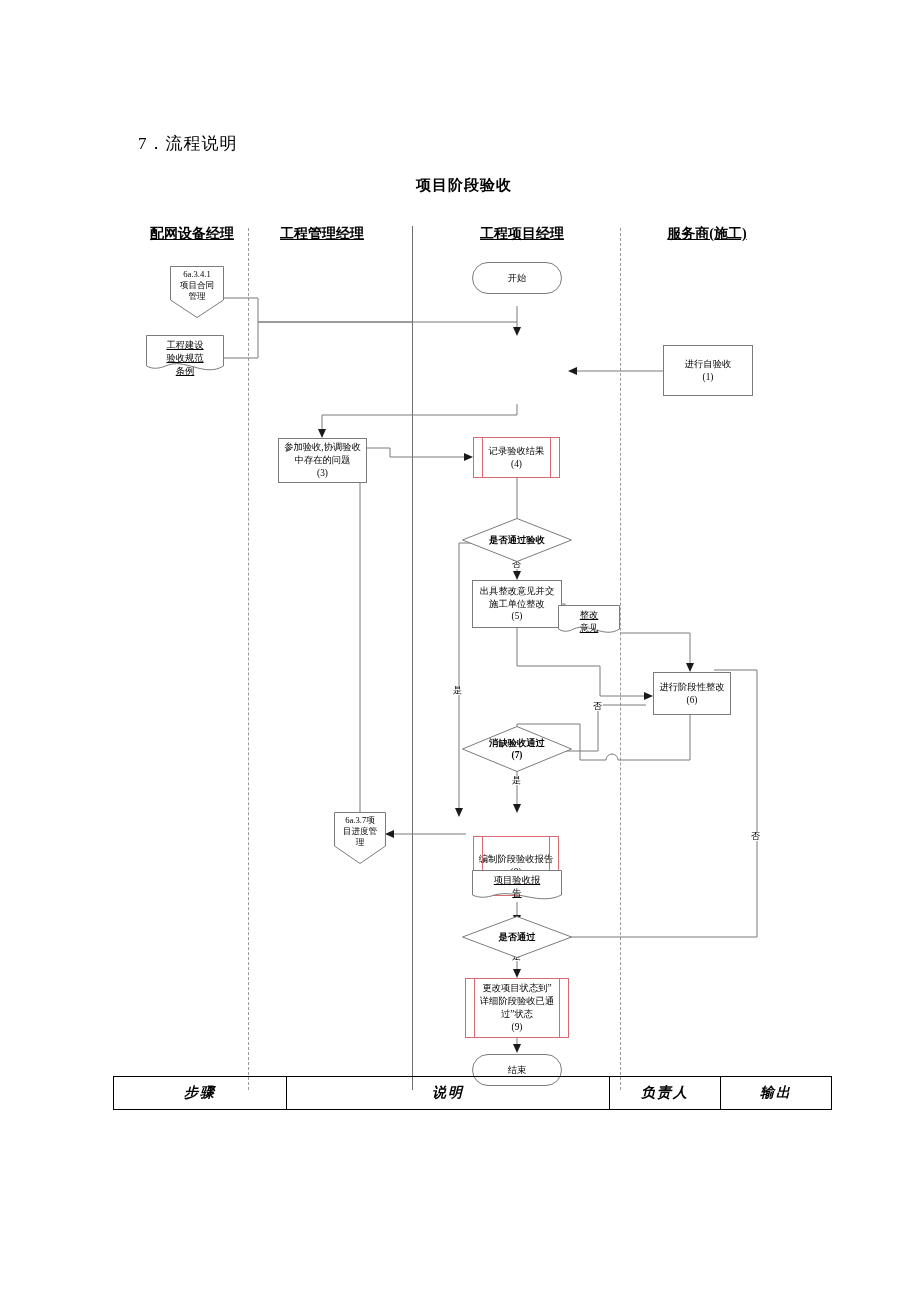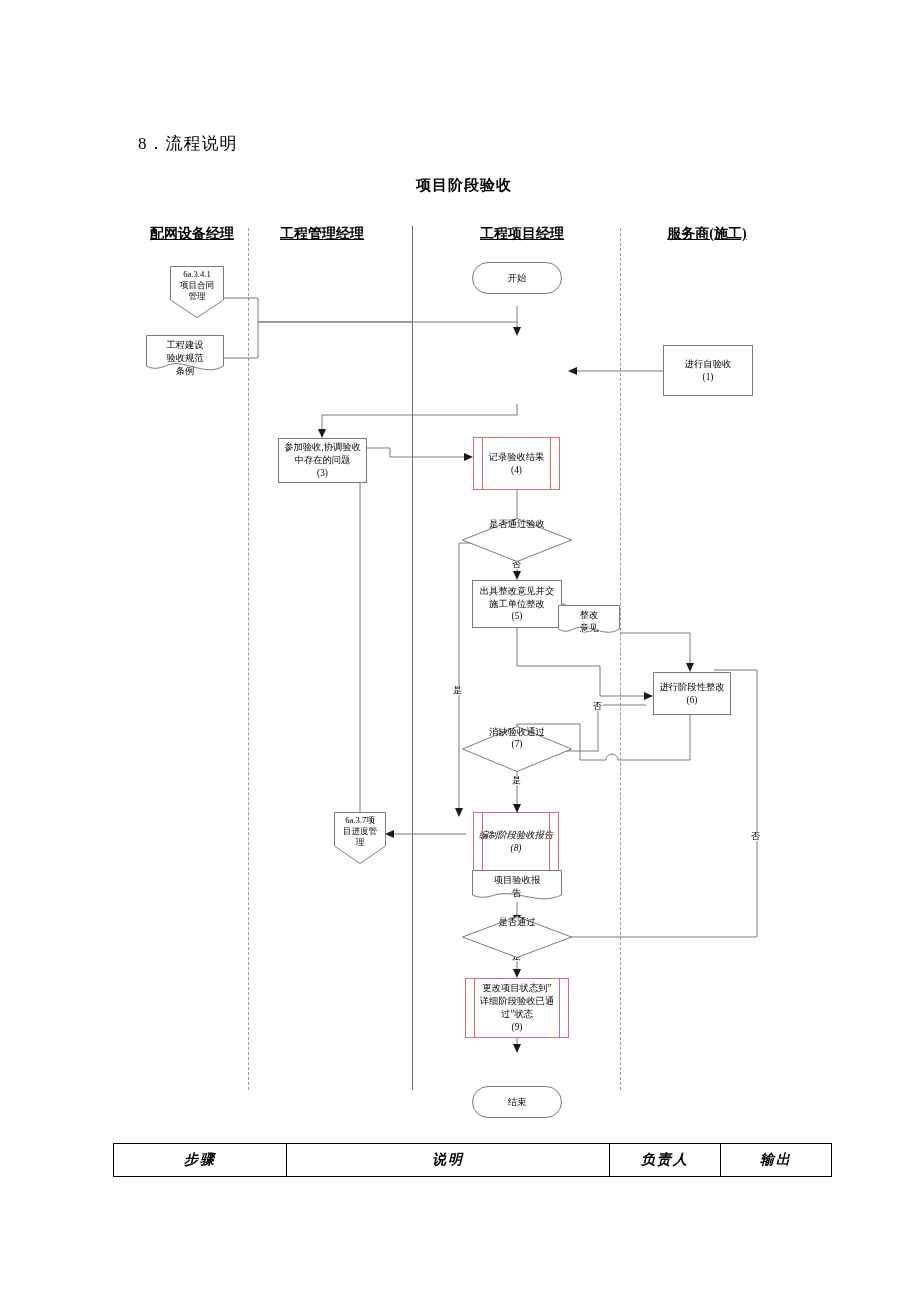--- a/index.html
+++ b/index.html
@@ -84,21 +84,23 @@
 
   .terminator{
     border:1px solid #7b7b7b;
     border-radius:22px;
   }
 
   
   .decision{
     position:absolute;
     display:flex;
+    align-items:center;
     justify-content:center;
+    font-weight:bold;
   }
   .decision svg{ position:absolute; left:0; top:0; }
   .decision .dtext{
     position:relative;
     z-index:2;
     font-size:9.3px;
     line-height:1.3;
     text-align:center;
     white-space:nowrap;
   }
@@ -108,20 +110,21 @@
   .docshape svg{ position:absolute; left:0; top:0; }
   .docshape .dtext{
     position:absolute;
     left:0; right:0; top:4px;
     z-index:2;
     font-size:9.3px;
     line-height:1.38;
     text-align:center;
     padding:0 20px;
     box-sizing:border-box;
+    text-decoration:underline;
   }
 
   
   .pent{ position:absolute; }
   .pent svg{ position:absolute; left:0; top:0; }
   .pent .dtext{
     position:absolute;
     left:0; right:0; top:3px;
     z-index:2;
     font-size:8.6px;
@@ -150,21 +153,21 @@
     position:absolute;
     font-size:9px;
     background:#fff;
     padding:0 1px;
     line-height:1;
   }
 
   
   .tbl{
     position:absolute;
-    left:113px; top:1143px;
+    left:113px; top:1076px;
     width:706px;
     border-collapse:collapse;
     table-layout:fixed;
     border-radius:10px;
   }
   .tbl td{
     border:1px solid #000;
     height:30px;
     text-align:center;
     vertical-align:middle;
@@ -173,21 +176,21 @@
     font-style:italic;
     letter-spacing:2px;
     font-family:"Liberation Serif","DejaVu Serif",serif;
   }
 </style>
 </head>
 <body>
 
 <div id="page">
 
-  <div class="section-title">8．流程说明</div>
+  <div class="section-title">7．流程说明</div>
 
   <div class="chart-title">
     <span class="inner">项目阶段验收</span>
   </div>
 
   <div class="lane-head" style="left:150px; top:225px; width:80px;">配网设备经理</div>
   <div class="lane-head" style="left:280px; top:225px; width:80px;">工程管理经理</div>
   <div class="lane-head" style="left:480px; top:225px; width:80px;">工程项目经理</div>
   <div class="lane-head" style="left:667px; top:225px; width:80px;">服务商(施工)</div>
 
@@ -299,21 +302,21 @@
   <div class="proc node" style="left:663px; top:345px; width:90px; height:51px; flex-direction:column;">
     <span>进行自验收</span>
     <span>(1)</span>
   </div>
 
   <div class="proc node" style="left:278px; top:438px; width:89px; height:45px; flex-direction:column;">
     <span>参加验收,协调验收中存在的问题</span>
     <span>(3)</span>
   </div>
 
-  <div class="proc-red predef node" style="left:473px; top:437px; width:87px; height:53px; flex-direction:column;">
+  <div class="proc-red predef node" style="left:473px; top:437px; width:87px; height:41px; flex-direction:column;">
     <span>记录验收结果</span>
     <span>(4)</span>
   </div>
 
   <div class="decision" style="left:462px; top:518px; width:110px; height:44px;">
     <svg width="110" height="44">
       <polygon points="55,0.5 109.5,22 55,43.5 0.5,22" fill="#ffffff" stroke="#7b7b7b" stroke-width="1"></polygon>
     </svg>
     <div class="dtext">是否通过验收</div>
   </div>
@@ -349,21 +352,21 @@
     <svg width="52" height="52">
       <polygon points="0.5,0.5 51.5,0.5 51.5,34 26,51.5 0.5,34" fill="#ffffff" stroke="#7b7b7b" stroke-width="1"></polygon>
     </svg>
     <div class="dtext">
       <div>6a.3.7项</div>
       <div>目进度管</div>
       <div>理</div>
     </div>
   </div>
 
-  <div class="proc-red predef node" style="left:473px; top:812px; width:86px; height:60px; flex-direction:column;font-style:italic;">
+  <div class="proc-red predef node" style="left:473px; top:836px; width:86px; height:60px; flex-direction:column;">
     <span>编制阶段验收报告</span>
     <span>(8)</span>
   </div>
 
   <div class="docshape" style="left:472px; top:870px; width:90px; height:34px;">
     <svg width="90" height="34">
       <path d="M0.5,0.5 H89.5 V25 C67,36 45,19 22.5,25 C14,28 7,28 0.5,25 Z" fill="#ffffff" stroke="#7b7b7b" stroke-width="1"></path>
     </svg>
     <div class="dtext">项目验收报告</div>
   </div>
@@ -375,21 +378,21 @@
     <div class="dtext">是否通过</div>
   </div>
 
   <div class="proc-red predef node" style="left:465px; top:978px; width:104px; height:60px; flex-direction:column;">
     <span>更改项目状态到”</span>
     <span>详细阶段验收已通</span>
     <span>过”状态</span>
     <span>(9)</span>
   </div>
 
-  <div class="node terminator" style="left:472px; top:1054px; width:90px; height:32px;margin-top:32px;">
+  <div class="node terminator" style="left:472px; top:1054px; width:90px; height:32px;">
     <span>结束</span>
   </div>
 
   <table class="tbl">
     <tbody>
         <tr>
       <td style="width:170px;">步骤</td>
       <td style="width:320px;">说明</td>
       <td style="width:108px;">负责人</td>
       <td style="width:108px;">输出</td>

